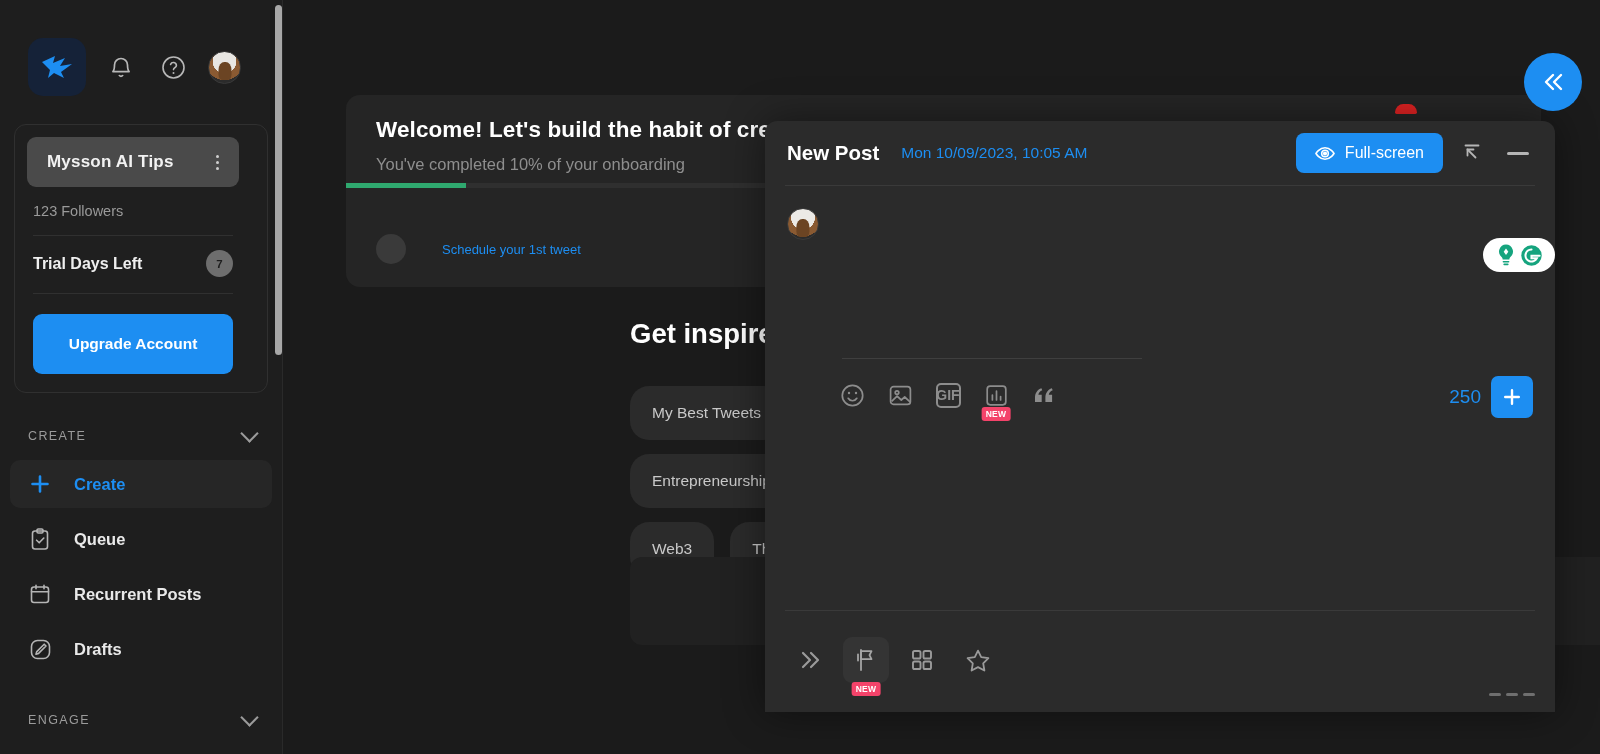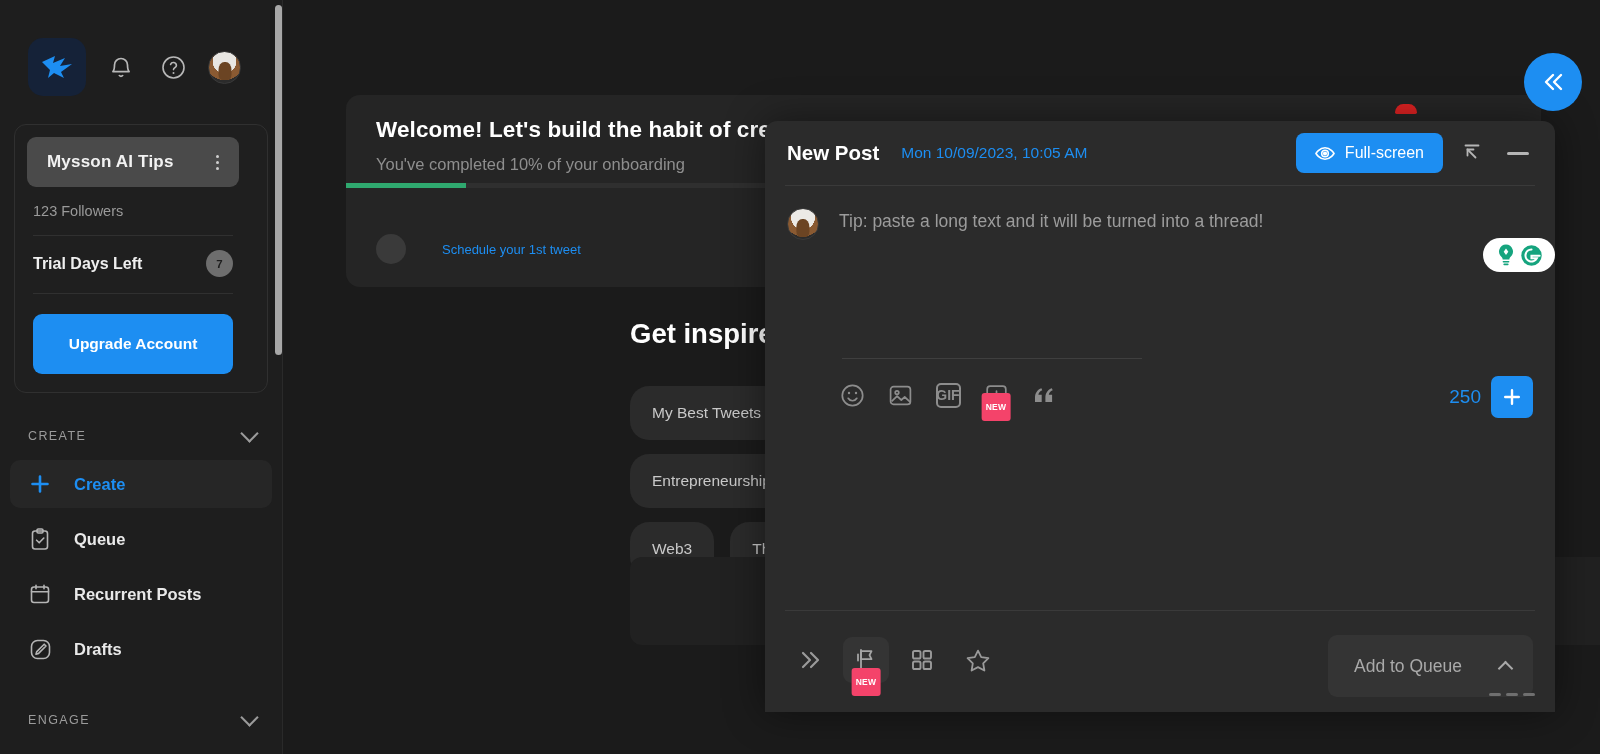--- a/index.html
+++ b/index.html
@@ -172,21 +172,21 @@
 
   .comp-tools { position:absolute; left:74px; top:196px; display:flex; align-items:center; gap:22px; }
   .tool { width:26px;height:26px;display:flex;align-items:center;justify-content:center;cursor:pointer; position:relative;}
   .gifbox {
     width:25px;height:25px;border:2px solid #8d8d8d;border-radius:5px;color:#8d8d8d;
     font-size:14px;font-weight:700;display:flex;align-items:center;justify-content:center;
   }
   .badge-new {
     position:absolute; left:50%; transform:translateX(-50%); bottom:-13px;
     background:#f4436a; color:#fff; font-size:8.5px; font-weight:700; border-radius:3px;
-    padding: 9px 4px; letter-spacing:.3px;
+    padding: 2px 4px; letter-spacing:.3px;
   }
   .char-area { position:absolute; right:22px; top:190px; display:flex;align-items:center; gap:10px; }
   .char-count { color:#1d8ef2; font-size:19px; }
   .plus-btn {
     width:42px;height:42px;border-radius:7px;background:#1d8ef2;color:#fff;border:none;
     font-size:25px; line-height:0; display:flex;align-items:center;justify-content:center; cursor:pointer;
     font-family:inherit;
   }
 
   .modal-foot { height:102px; position:relative; }
@@ -384,21 +384,20 @@
       <span class="mini-btn">
           <span class="dash"></span>
         </span>
     </div>
 
     <div class="modal-sep"></div>
 
     <div class="composer">
       <div class="comp-row">
         <span class="comp-avatar"></span>
-        <span class="comp-placeholder">Tip: paste a long text and it will be turned into a thread!</span>
       </div>
 
       <div class="grammarly">
         <svg width="22" height="24" viewBox="0 0 22 24">
           <path d="M11 1.5a7 7 0 0 1 4.4 12.4c-.7.6-1 1.3-1 2.1v.6H7.6v-.6c0-.8-.3-1.5-1-2.1A7 7 0 0 1 11 1.5z" fill="#15a47e"></path>
           <path d="M11 5.5l2.3 3.2L11 11.9 8.7 8.7z" fill="#fff"></path>
           <rect x="7.6" y="18" width="6.8" height="1.6" rx=".8" fill="#15a47e"></rect>
           <rect x="8.4" y="20.6" width="5.2" height="1.6" rx=".8" fill="#15a47e"></rect>
         </svg>
         <svg width="23" height="23" viewBox="0 0 23 23">
@@ -478,24 +477,20 @@
             <rect x="13.5" y="13.5" width="7.5" height="7.5" rx="1.6"></rect>
           </svg>
         </span>
         <span class="foot-tool">
           <svg width="26" height="25" viewBox="0 0 26 25" fill="none" stroke="#9a9a9a" stroke-width="1.8" stroke-linejoin="round">
             <path d="M13 2.6l3.2 6.6 7.2 1-5.2 5.1 1.2 7.2-6.4-3.4-6.4 3.4 1.2-7.2L2.6 10.2l7.2-1z"></path>
           </svg>
         </span>
       </div>
 
-      <button class="queue-btn">
-        <span>Add to Queue</span>
-        <span class="caret-up"></span>
-      </button>
 
       <div class="resize-dashes">
           <i></i>
           <i></i>
           <i></i>
         </div>
     </div>
   </section>
 
 </div>

